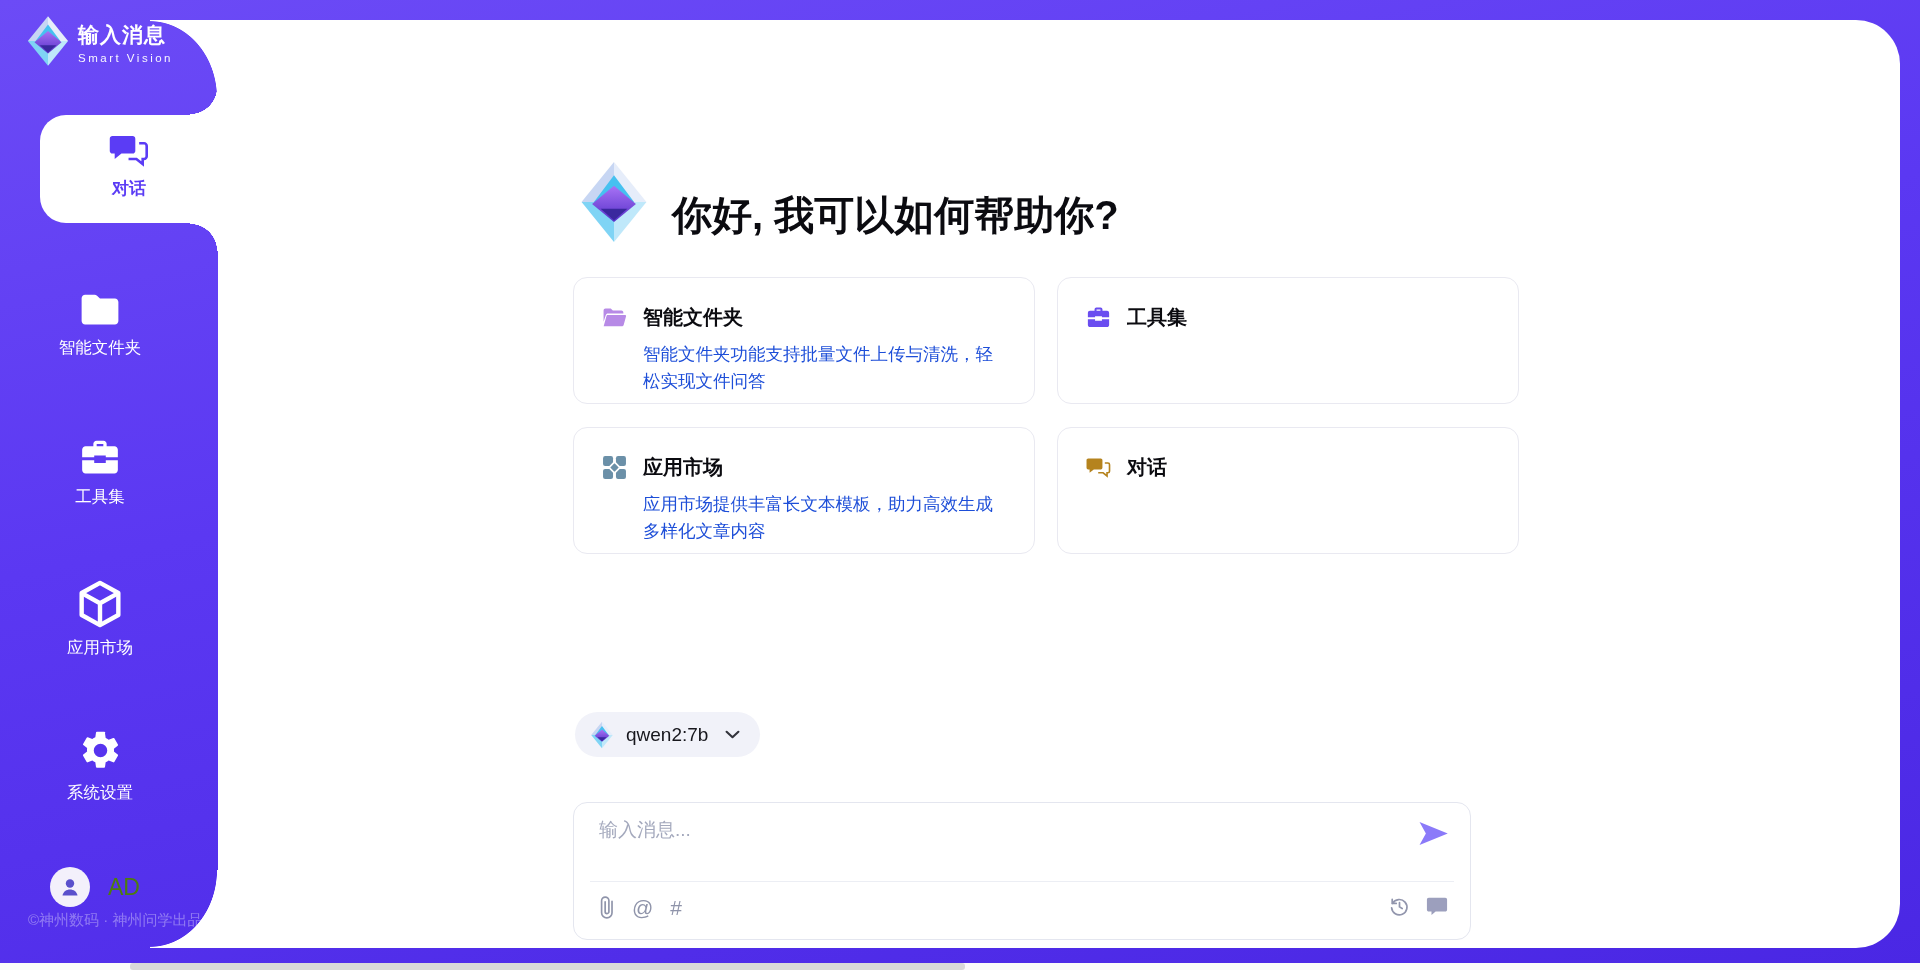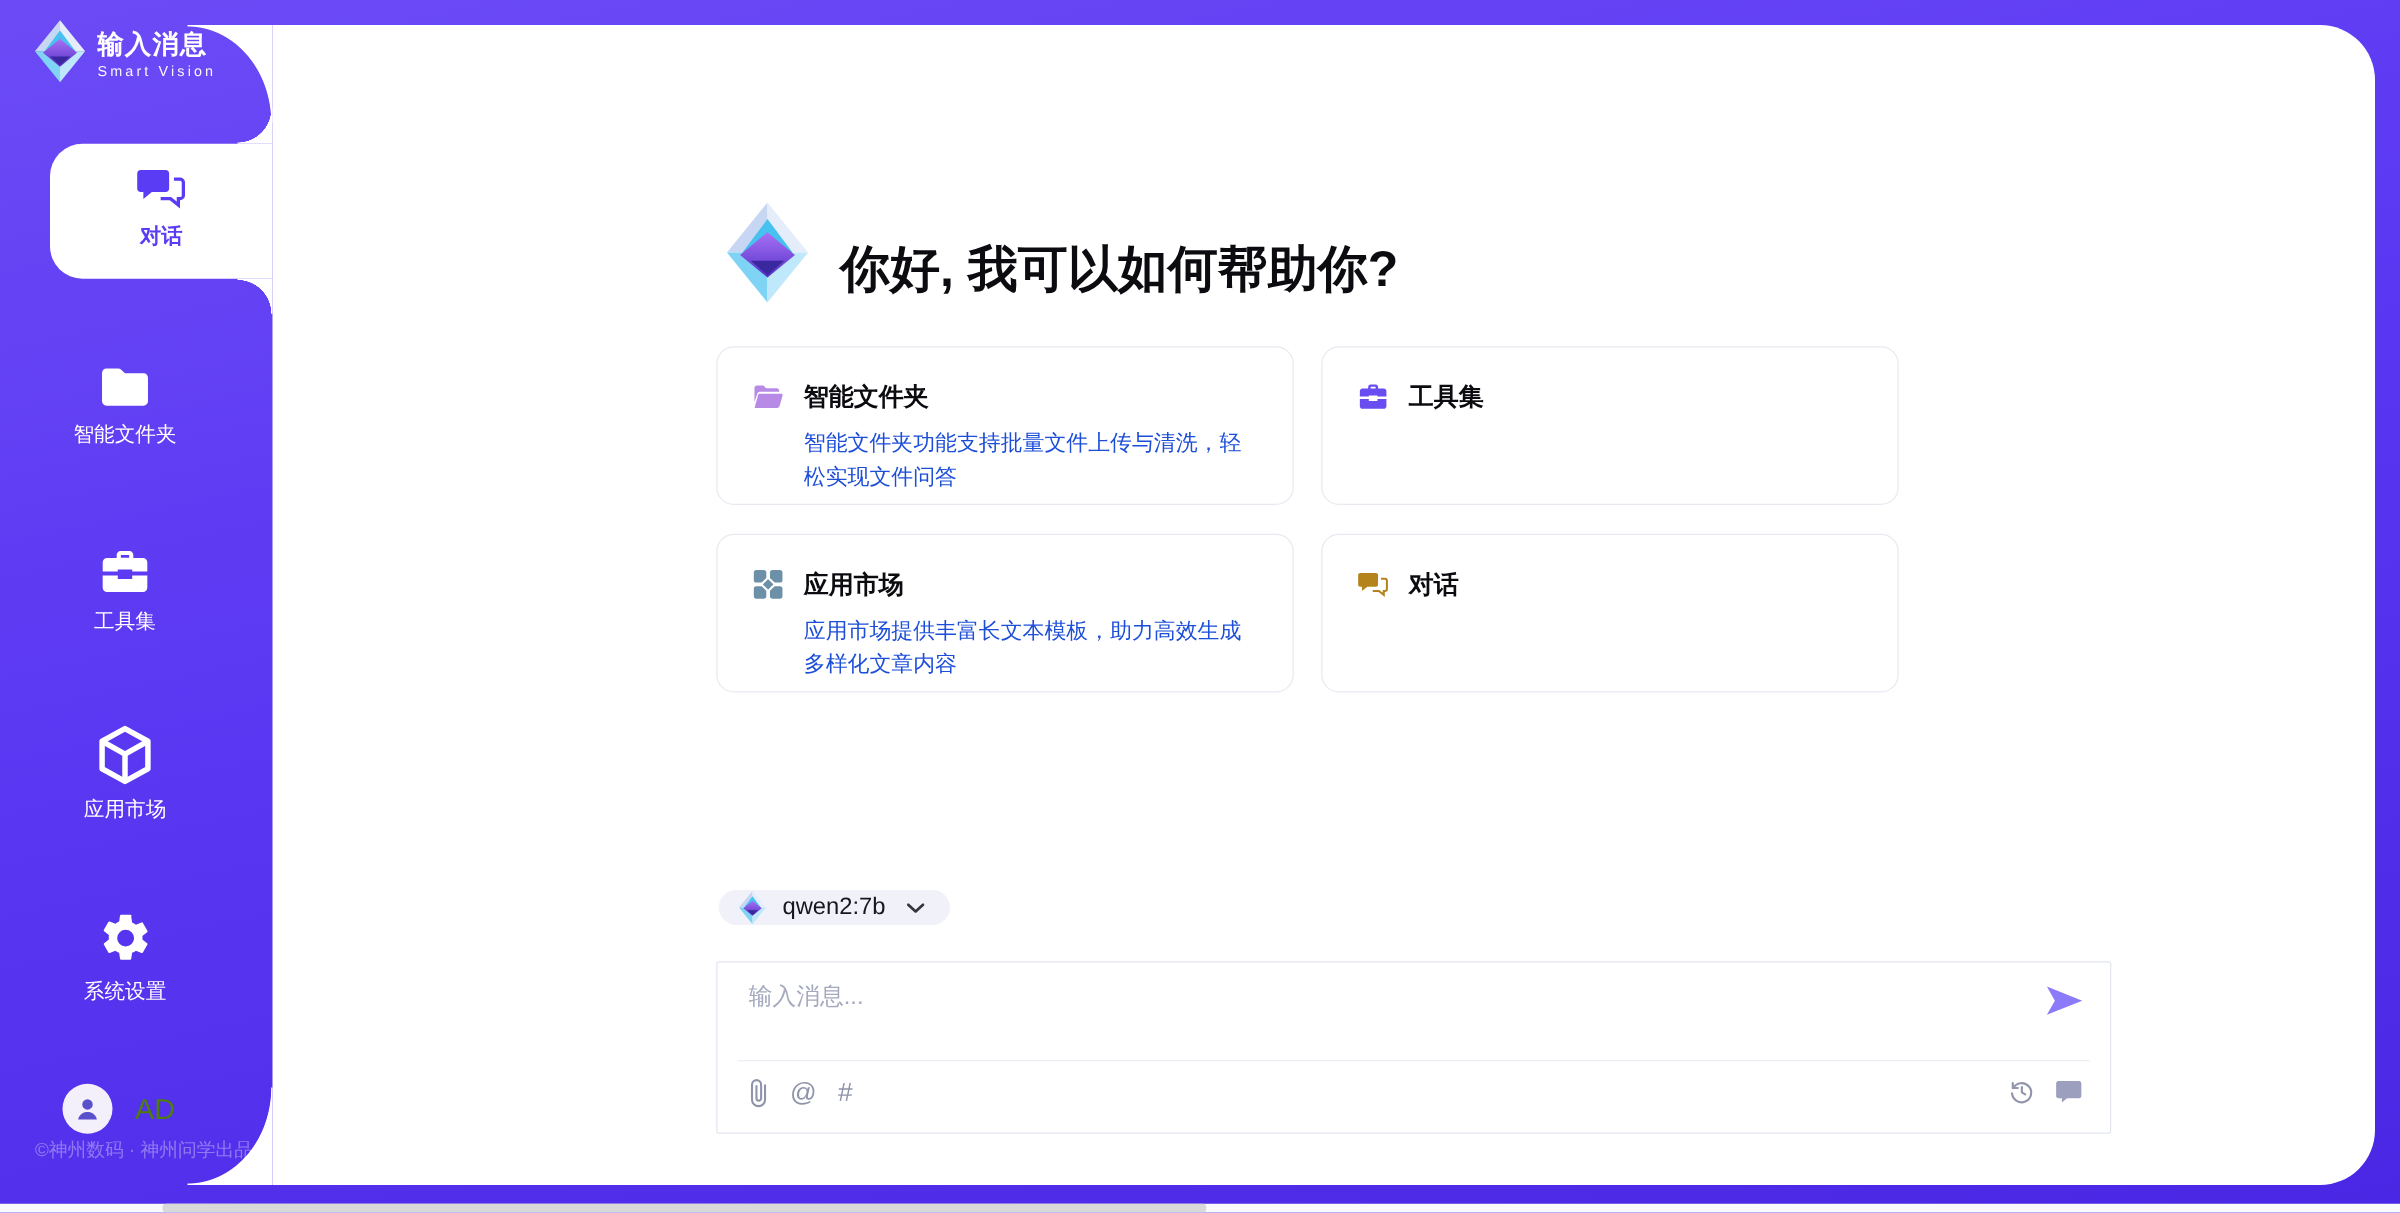--- a/index.html
+++ b/index.html
@@ -51,25 +51,25 @@
     border-radius:14px; padding:26px 30px 0 28px; cursor:pointer; }
   .card-head { display:flex; align-items:center; gap:16px; }
   .card-title { font-size:20px; font-weight:700; color:#0b0b10; }
   .card-desc { margin:10px 0 0 41px; font-size:17.5px; line-height:1.55; color:#1d4ed8; }
   .card1 { left:573px;  top:277px; } .card1 .card-ic { color:#b78ae6; }
   .card2 { left:1057px; top:277px; } .card2 .card-ic { color:#6a4df0; }
   .card3 { left:573px;  top:427px; } .card3 .card-ic { color:#6b90a8; }
   .card4 { left:1057px; top:427px; } .card4 .card-ic { color:#b5831e; }
 
   
-  .model-pill { left:575px; top:712px; height:28px; background:#f1f2f9; border-radius:23px;
+  .model-pill { left:575px; top:712px; height:45px; background:#f1f2f9; border-radius:23px;
     display:inline-flex; align-items:center; gap:11px; padding:0 20px 0 14px; cursor:pointer; }
   .model-name { font-size:19px; color:#17171d; }
-  .input-box { left:573px; top:769px; width:1116px; height:138px; background:#fff;
-    border:1.5px solid #e4e6ef; border-radius:2px; }
+  .input-box { left:573px; top:802px; width:898px; height:138px; background:#fff;
+    border:1.5px solid #e4e6ef; border-radius:14px; }
   .msg-input { position:absolute; left:25px; top:14px; width:840px; height:58px;
     border:none; outline:none; resize:none; font-size:19px; color:#33343c;
     font-family:"Liberation Sans","DejaVu Sans",sans-serif; background:transparent; }
   .msg-input::placeholder { color:#a4a9bd; }
   .send-btn { position:absolute; right:20px; top:17px; cursor:pointer; }
   .divider { position:absolute; left:16px; right:16px; top:78px; height:1px; background:#eceef4; }
   .tool-left { position:absolute; left:24px; top:92px; display:flex; align-items:center;
     gap:17px; color:#8f94aa; }
   .tool-right { position:absolute; right:22px; top:92px; display:flex; align-items:center;
     gap:15px; color:#9296ad; }

